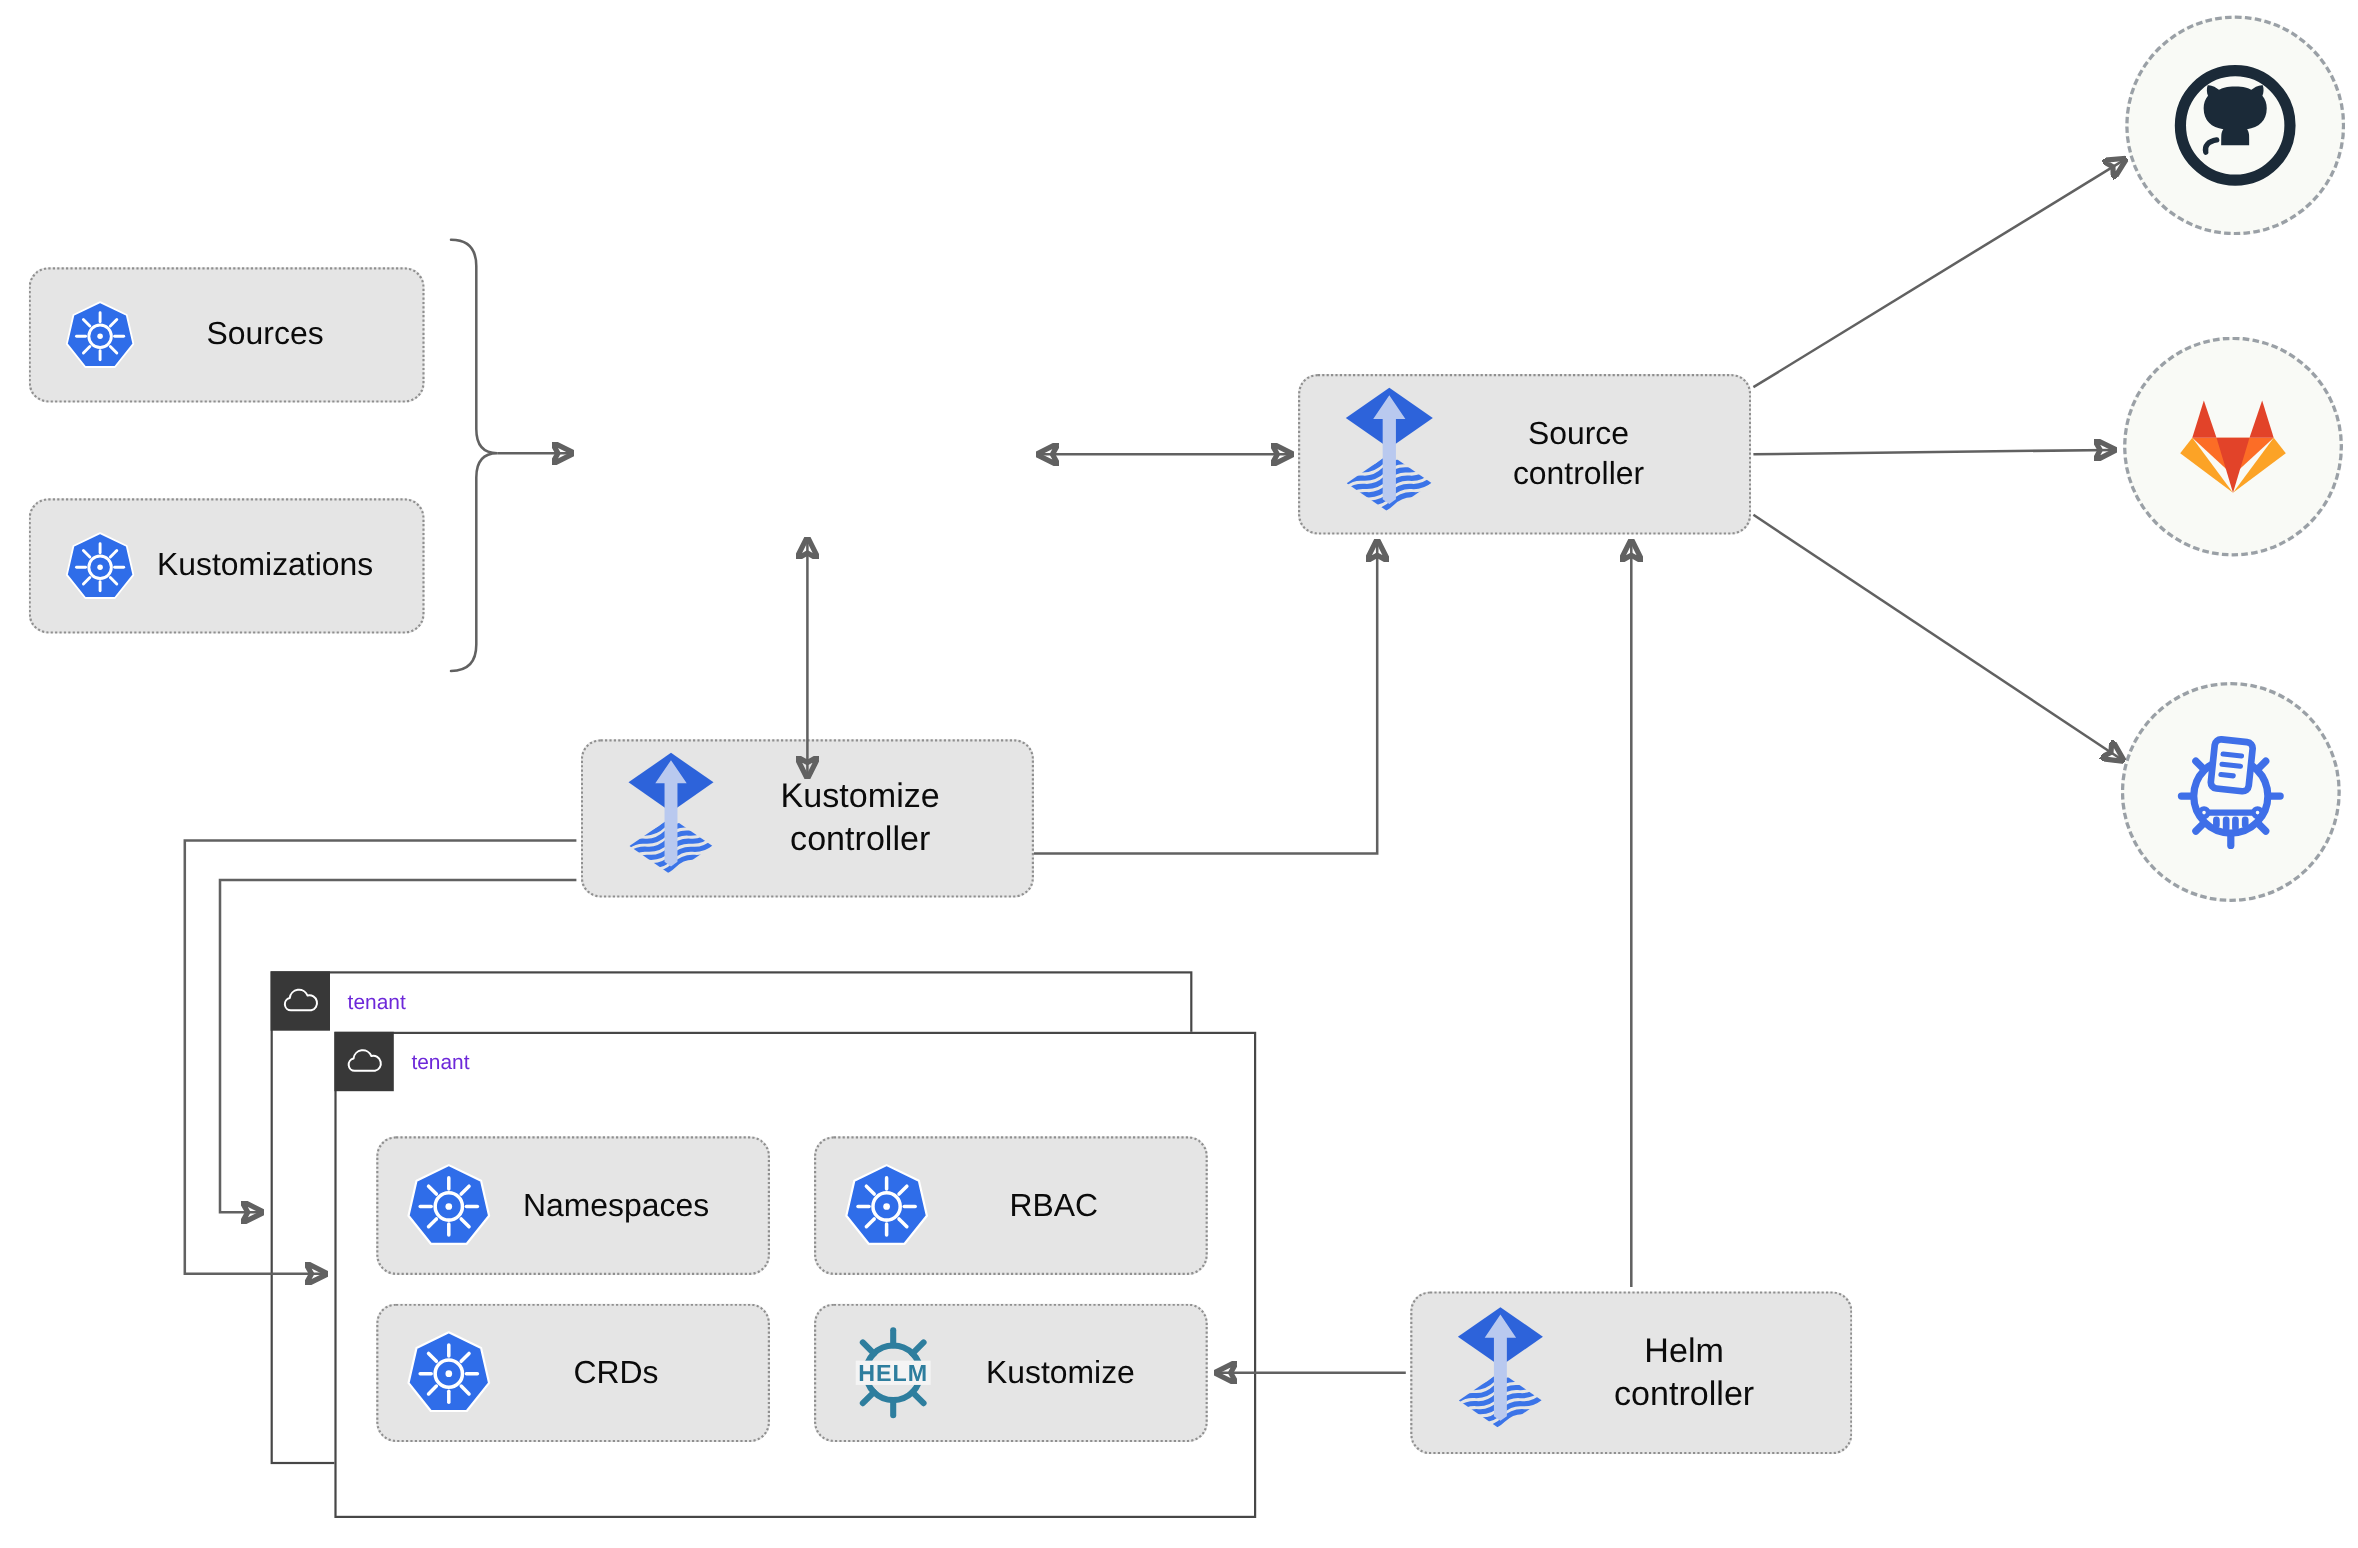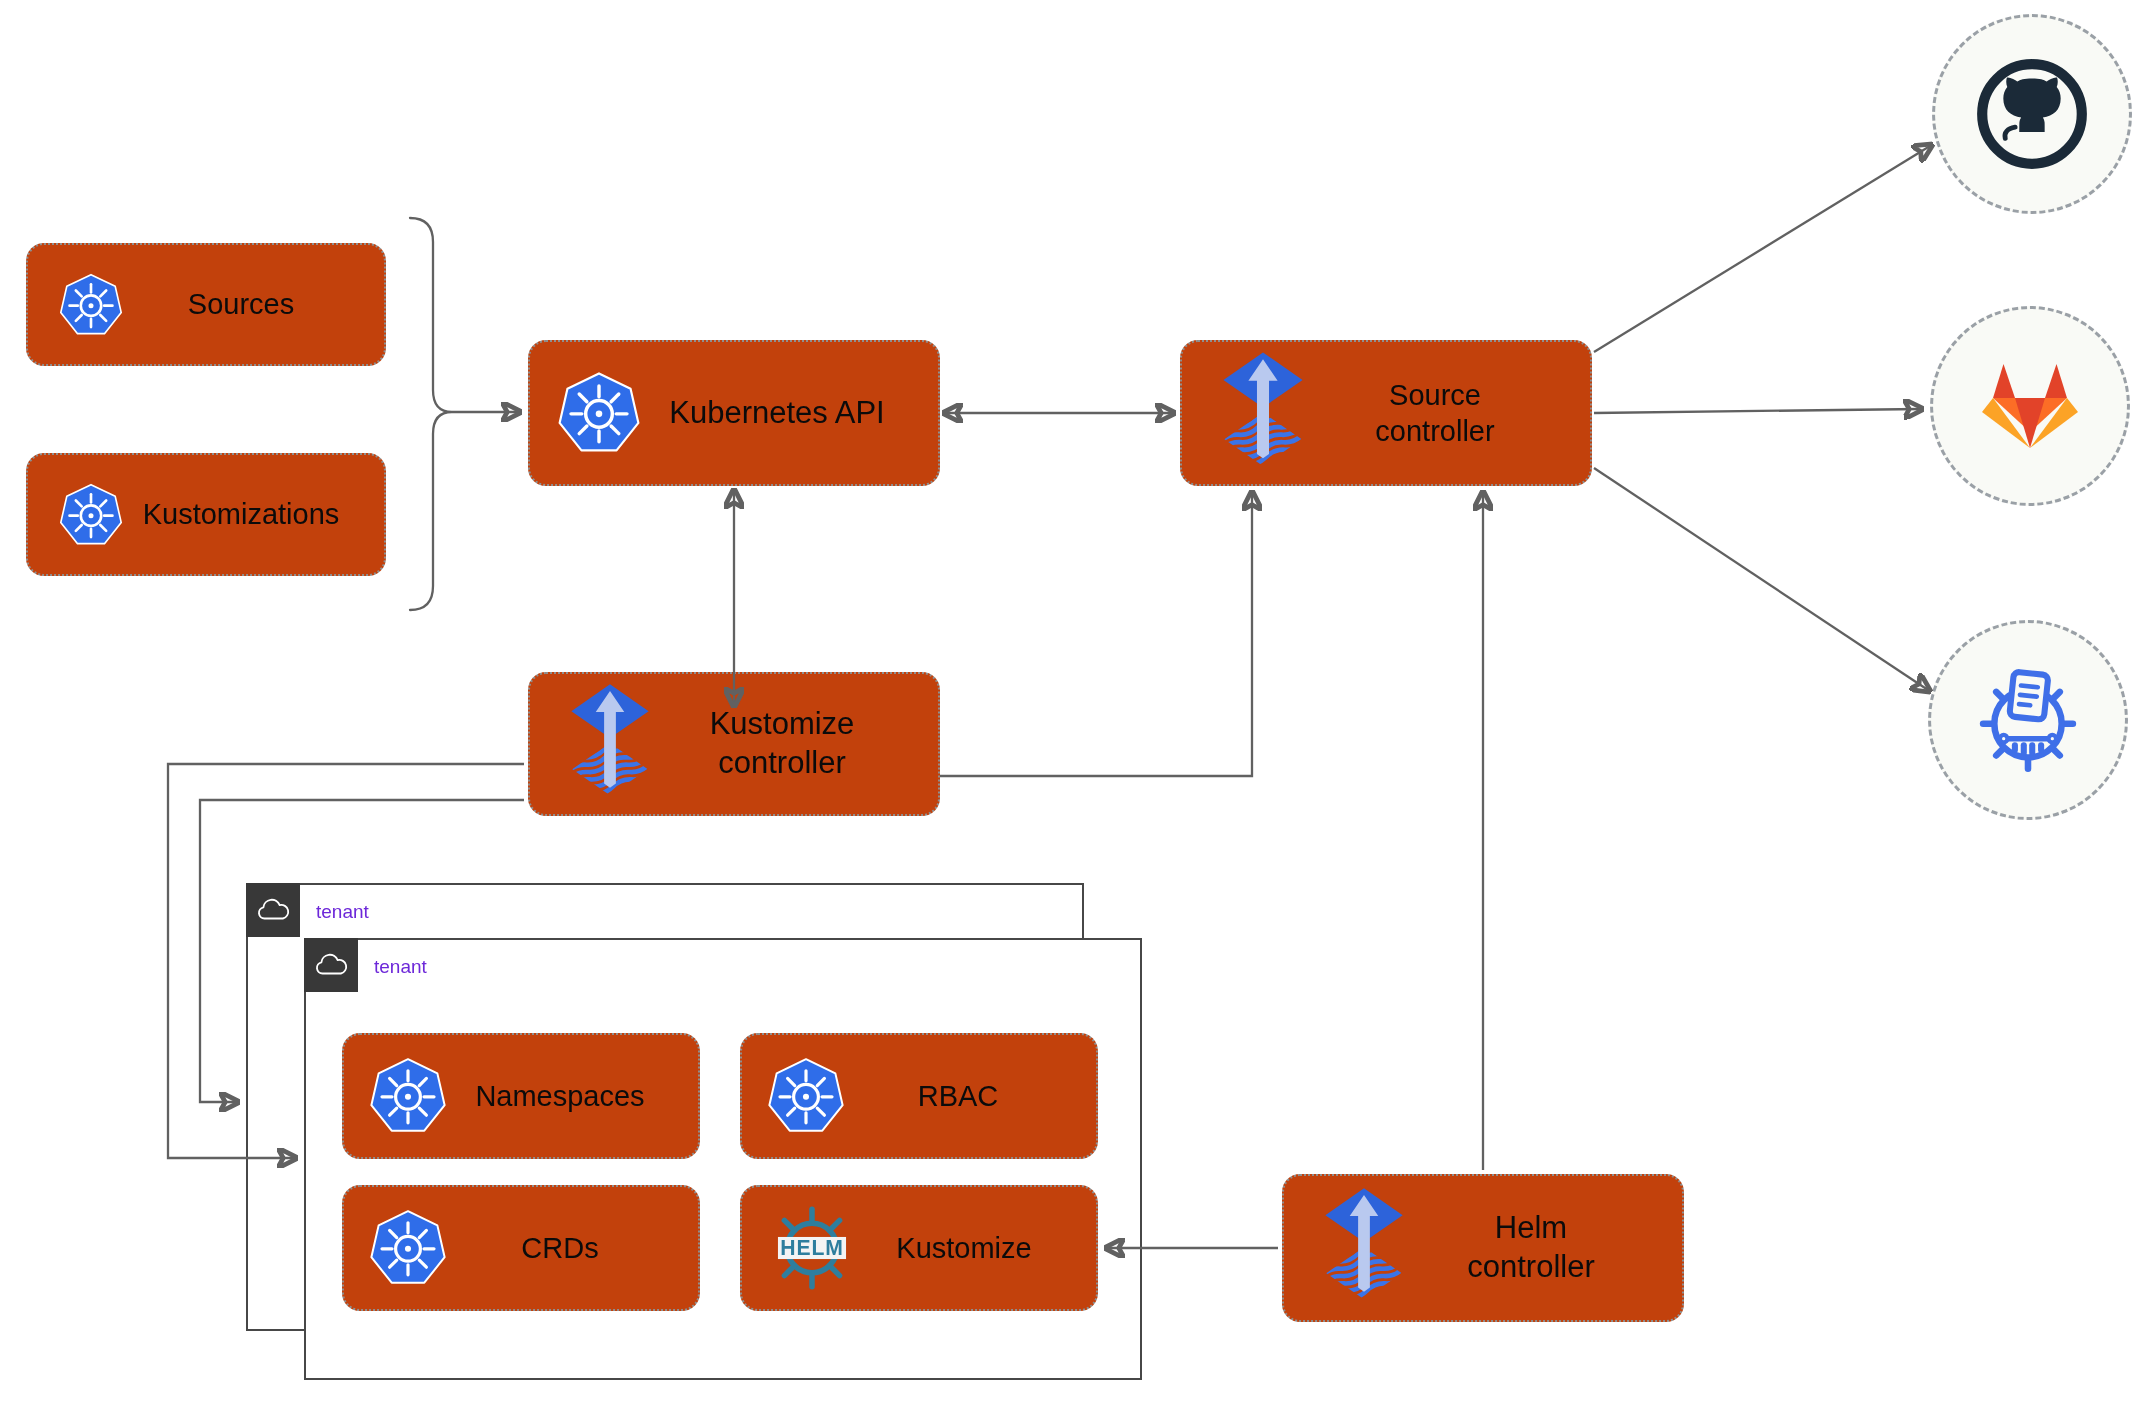--- a/index.html
+++ b/index.html
@@ -9,21 +9,21 @@
     background:#ffffff;
     font-family:"Liberation Sans","DejaVu Sans",sans-serif;
     overflow:hidden;
   }
   
   .connectors{position:absolute;left:0;top:0;width:2144px;height:1407px;z-index:6;pointer-events:none;}
   .connectors path, .connectors line{stroke:#616161;stroke-width:2.3;fill:none;}
   
   .node{
     position:absolute;
-    background:#c2410c;
+    background:#e5e5e5;
     border:2px dotted #8f8f8f;
     border-radius:18px;
     display:flex;align-items:center;
     box-sizing:border-box;
     padding-left:30px;
     z-index:5;
   }
   .node .node-label{
     flex:1;text-align:center;
     color:#0b0b0b;
@@ -205,26 +205,20 @@
     <span class="node-label" style="font-size:29px;">Sources</span>
   </div>
 
   <div class="node" style="left:26px;top:453px;width:360px;height:123px;">
     <svg class="icon" width="66" height="66">
         <use href="#sym-k8s"></use>
       </svg>
     <span class="node-label" style="font-size:29px;">Kustomizations</span>
   </div>
 
-  <div class="node" style="left:528px;top:340px;width:412px;height:146px;padding-left:26px;">
-    <svg class="icon" width="86" height="86">
-        <use href="#sym-k8s"></use>
-      </svg>
-    <span class="node-label" style="font-size:31px;">Kubernetes API</span>
-  </div>
 
   <div class="node" style="left:1180px;top:340px;width:412px;height:146px;padding-left:38px;">
     <svg class="icon" width="86" height="129">
         <use href="#sym-flux"></use>
       </svg>
     <span class="node-label" style="font-size:29px;">Source
 controller</span>
   </div>
 
   <div class="node" style="left:528px;top:672px;width:412px;height:144px;padding-left:38px;">

